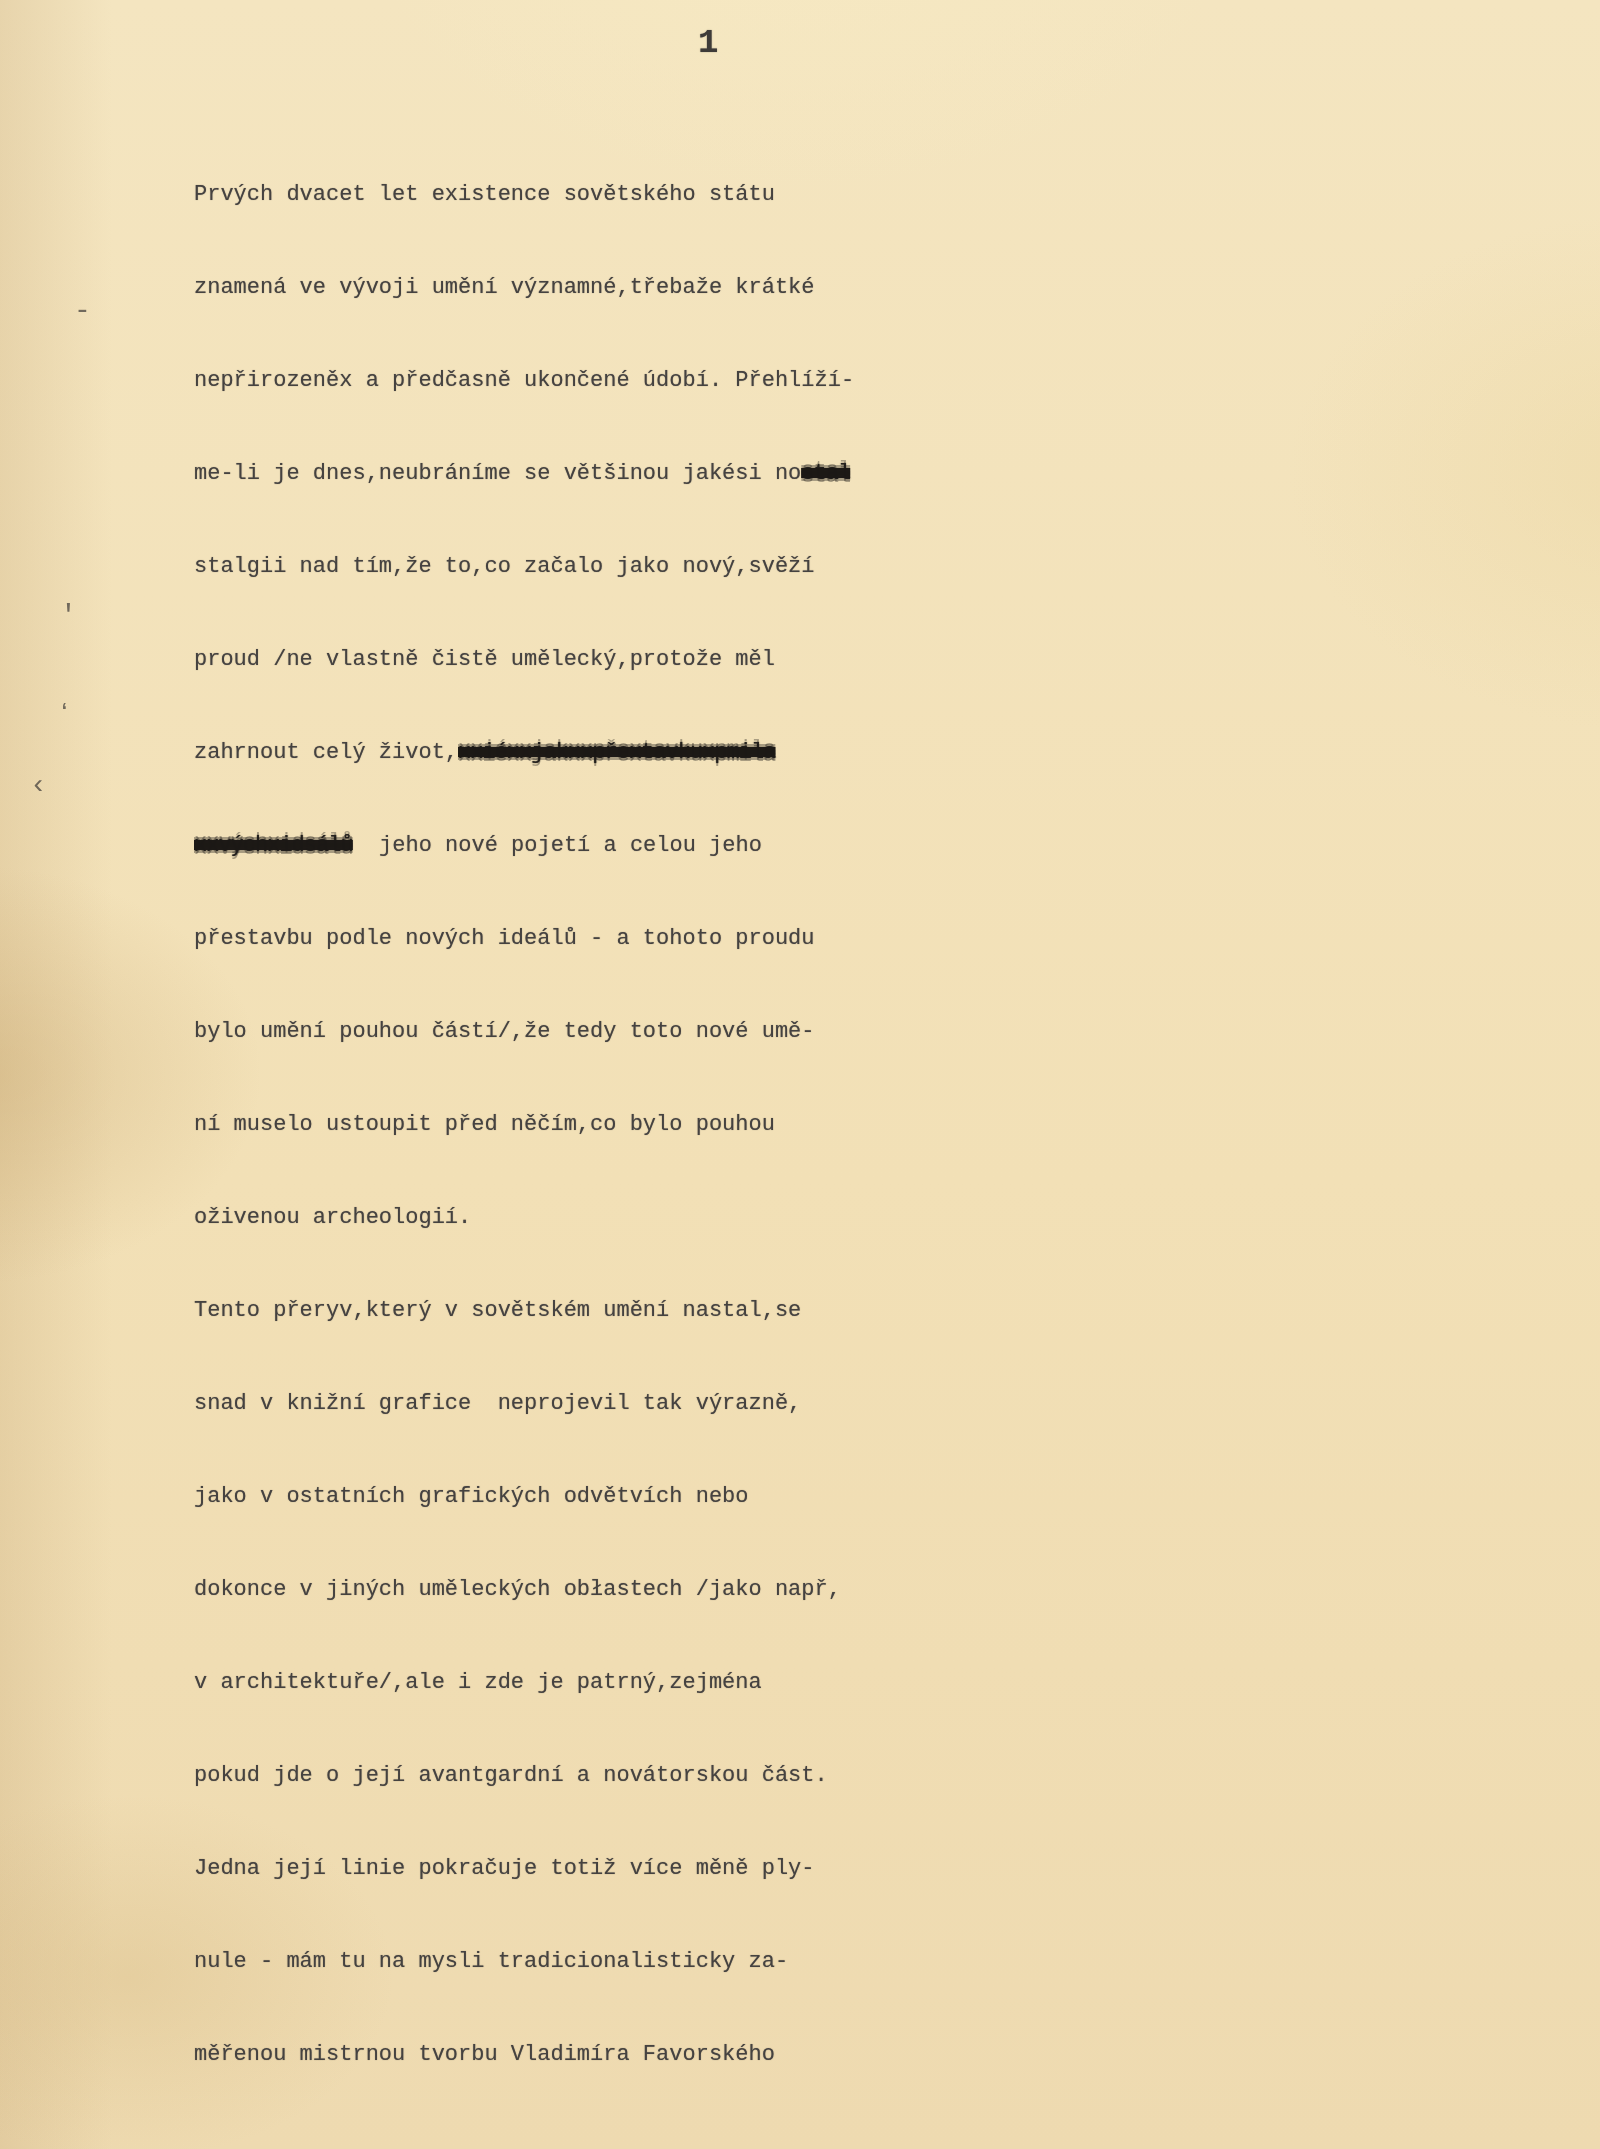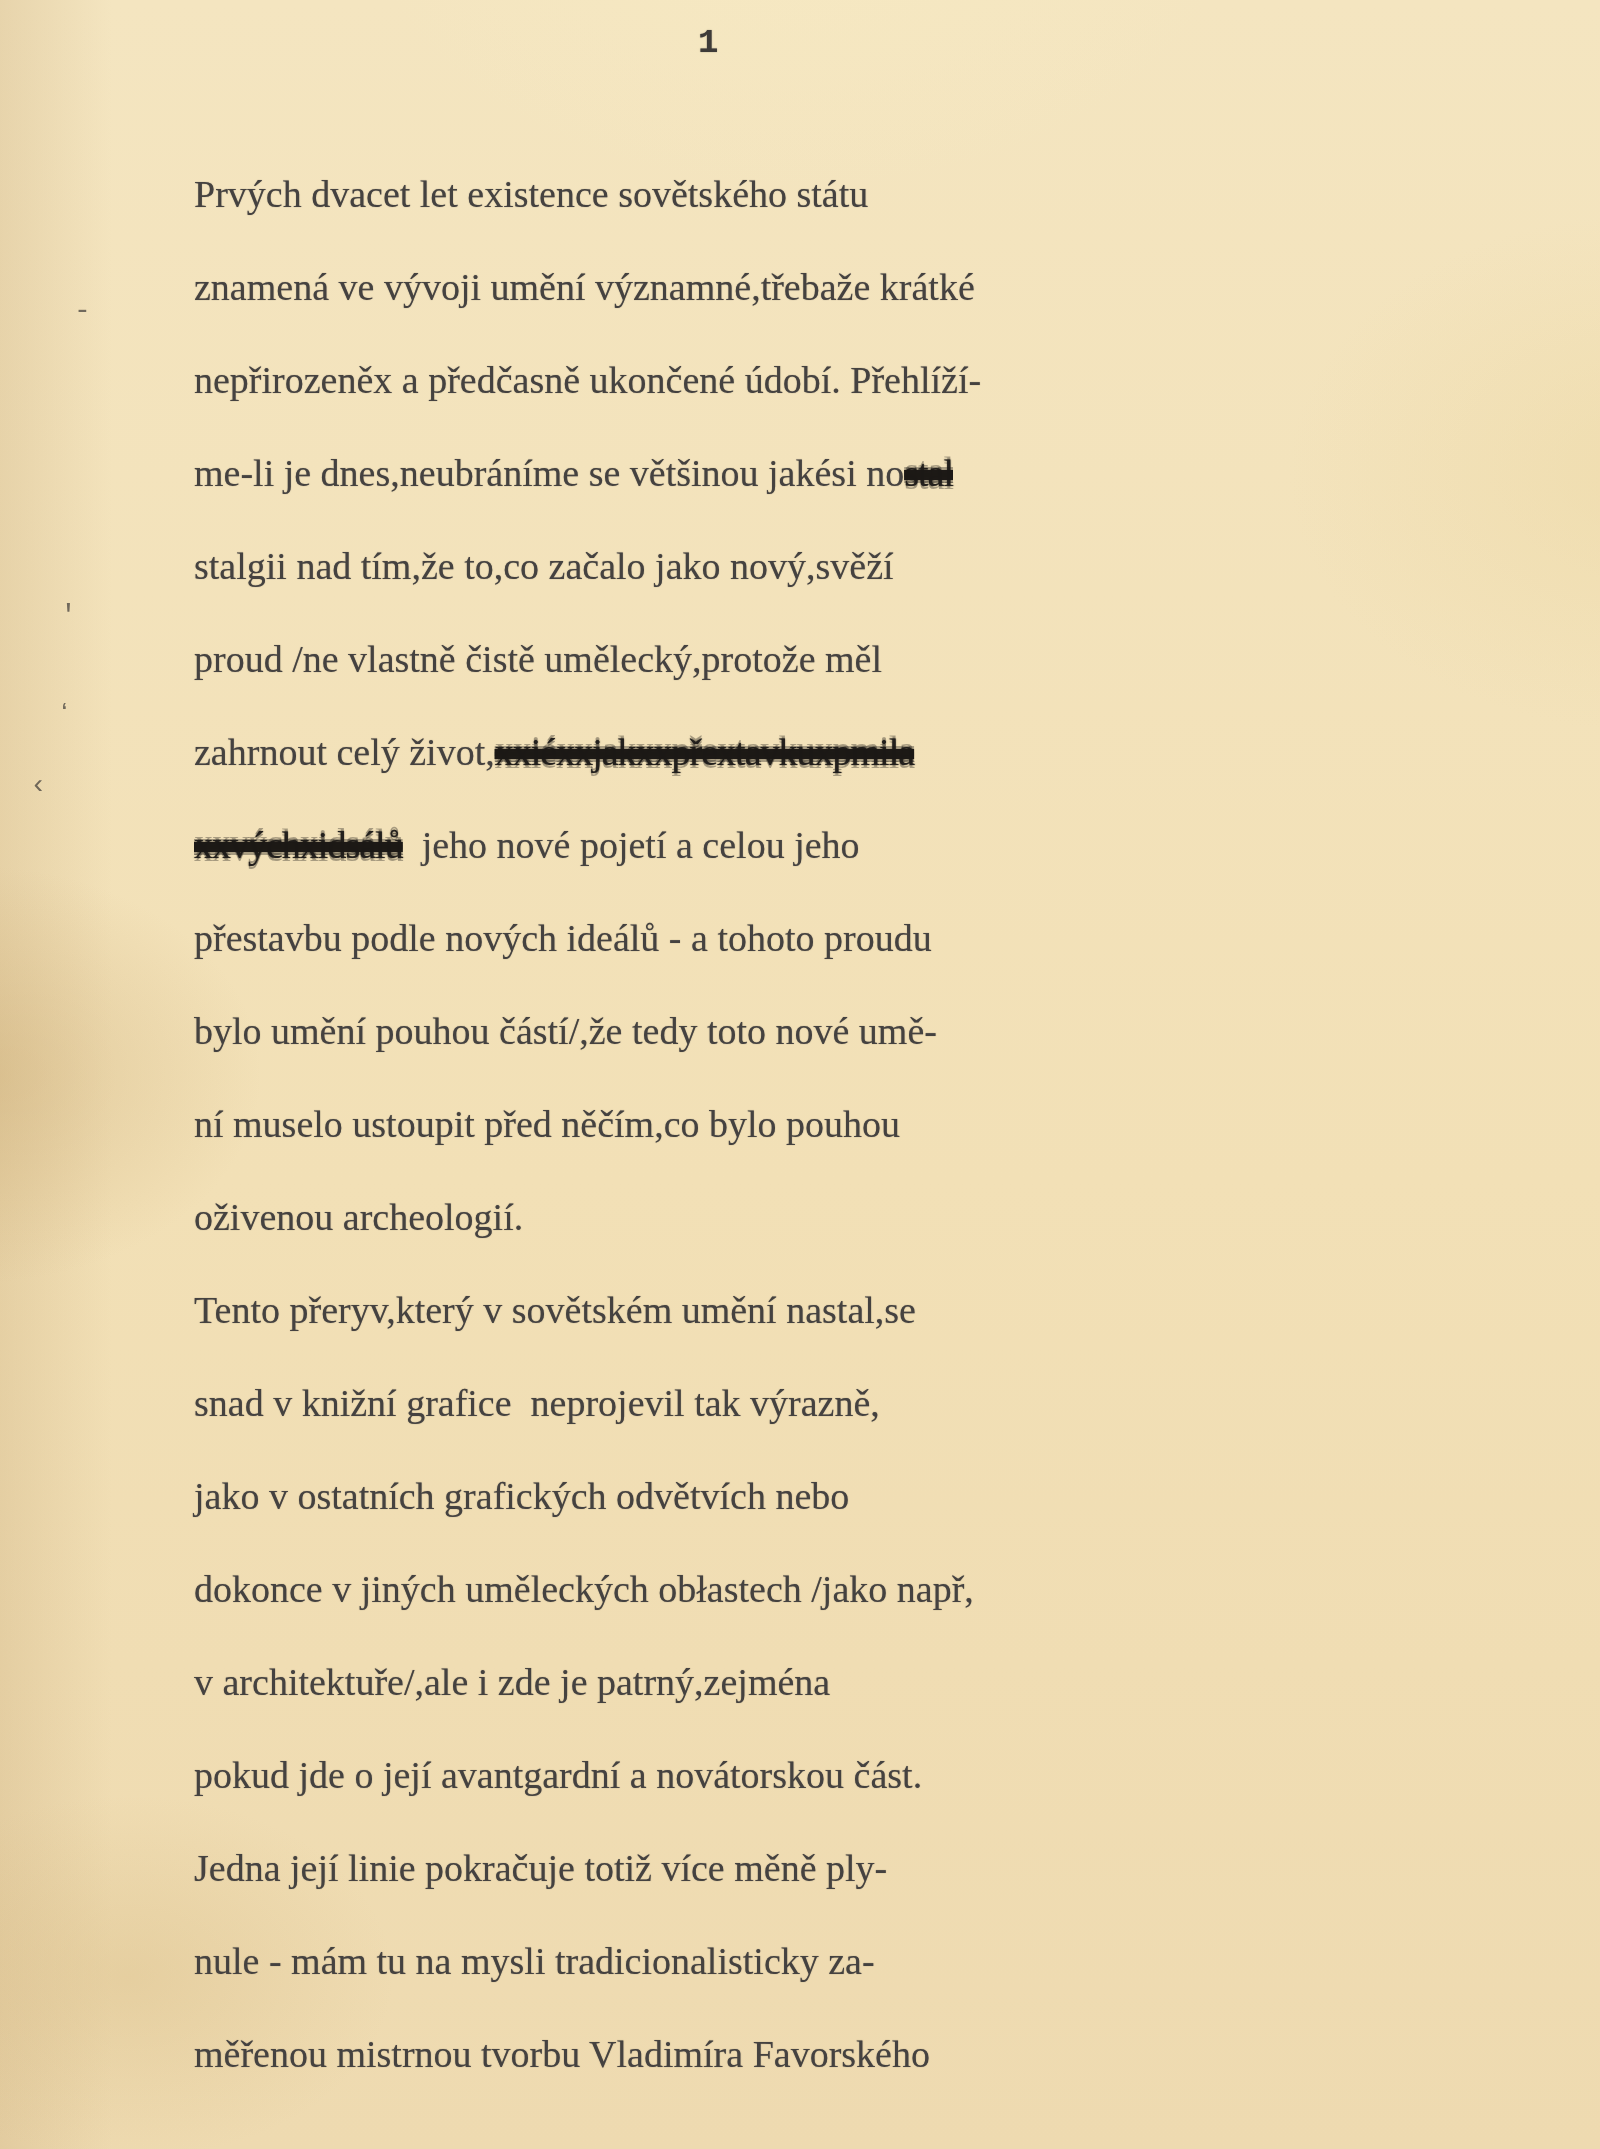--- a/index.html
+++ b/index.html
@@ -29,25 +29,24 @@
     font-size: 34px;
     font-weight: bold;
     color: #3e3b38;
     text-shadow: 0 0 1.2px rgba(62,59,56,0.6);
   }
   .text-block {
     position: absolute;
     top: 148px;
     left: 194px;
     width: 1260px;
-    font-size: 38px;
+    font-size: 22px;
     line-height: 93px;
     white-space: pre;
     text-shadow: 0 0 1.1px rgba(70,66,62,0.55);
-    font-family: Liberation Serif, serif;
   }
   .line {
     height: 93px;
   }
   .struck {
     color: #23201d;
     text-decoration: line-through;
     text-decoration-thickness: 10px;
     text-decoration-color: rgba(28,25,22,0.88);
     text-shadow:

